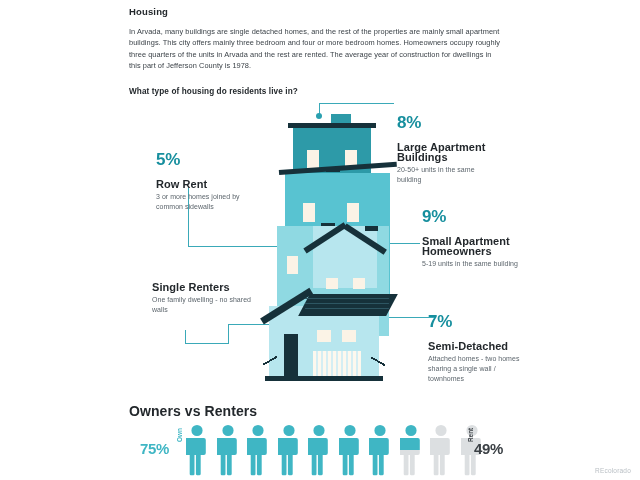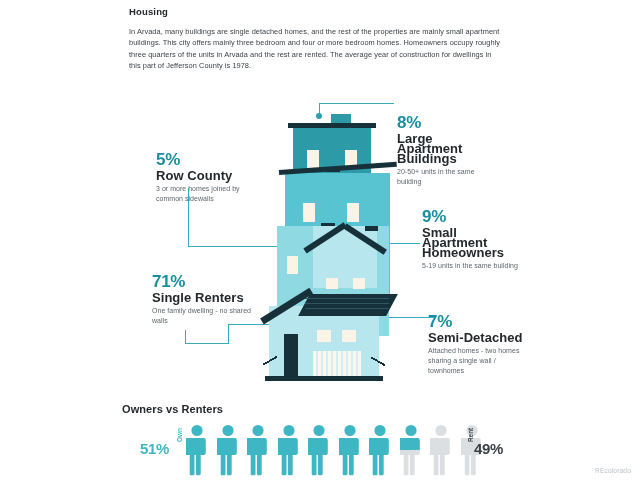--- a/index.html
+++ b/index.html
@@ -26,21 +26,21 @@
   .chart-title{
     position:absolute;left:129px;top:87px;font-size:8.2px;font-weight:bold;color:#23282c;letter-spacing:.1px;
   }
 
   
   .callout{position:absolute;}
   .callout .pct{
     font-size:17px;font-weight:bold;color:#178f9e;line-height:19px;letter-spacing:-.3px;
   }
   .callout .ttl{
-    font-size:13px;font-weight:bold;color:#23282c;line-height:10px;margin-top:2px;letter-spacing:.05px;
+    font-size:11px;font-weight:bold;color:#23282c;line-height:10px;margin-top:10px;letter-spacing:.05px;
   }
   .callout .dsc{
     font-size:7px;color:#5d666d;line-height:10px;margin-top:3px;letter-spacing:.03px;
   }
   .c-large{left:397px;top:113px;width:100px;}
   .c-row  {left:156px;top:150px;width:110px;}
   .c-small{left:422px;top:207px;width:100px;}
   .c-single{left:152px;top:272px;width:110px;}
   .c-semi {left:428px;top:312px;width:100px;}
 
@@ -49,21 +49,21 @@
   .cline{position:absolute;background:#3aa9b8;}
   .cdot{position:absolute;width:6px;height:6px;border-radius:50%;background:#2aa0b0;}
 
   
   .art{position:absolute;left:255px;top:108px;width:160px;height:275px;}
   .shape{position:absolute;}
   .win{position:absolute;background:#fbf3e6;}
   .dark{background:#16313a;}
 
   
-  .ovr-title{position:absolute;left:122px;top:403px;font-size:11px;font-weight:bold;color:#23282c;letter-spacing:.08px;}
+  .ovr-title{position:absolute;left:129px;top:403px;font-size:14px;font-weight:bold;color:#23282c;letter-spacing:.08px;}
   .ovr{position:absolute;left:129px;top:418px;width:390px;height:56px;}
   .pct-left{
     position:absolute;left:11px;top:22px;font-size:15px;font-weight:bold;color:#3fb6c4;letter-spacing:-.3px;
   }
   .lbl-own{
     position:absolute;left:47px;top:24px;font-size:6.4px;font-weight:bold;color:#3fb6c4;
     transform:rotate(-90deg);transform-origin:left top;white-space:nowrap;
   }
   .pct-right{
     position:absolute;left:345px;top:22px;font-size:15px;font-weight:bold;color:#3b4045;letter-spacing:-.3px;
@@ -82,20 +82,21 @@
 </head>
 <body>
 
 <div class="page">
 
   <div class="article">
     <h2>Housing</h2>
     <p>In Arvada, many buildings are single detached homes, and the rest of the properties are mainly small apartment buildings. This city offers mainly three bedroom and four or more bedroom homes. Homeowners occupy roughly three quarters of the units in Arvada and the rest are rented. The average year of construction for dwellings in this part of Jefferson County is 1978.</p>
   </div>
 
+  <div class="chart-title">What type of housing do residents live in?</div>
 
   <div class="conn">
     <div class="cline" style="left:319px;top:103px;width:75px;height:1px;"></div>
     <div class="cline" style="left:319px;top:103px;width:1px;height:13px;"></div>
     <div class="cdot" style="left:316px;top:113px;"></div>
   </div>
   <div class="conn">
     <div class="cline" style="left:188px;top:188px;width:1px;height:59px;"></div>
     <div class="cline" style="left:188px;top:246px;width:92px;height:1px;"></div>
     <div class="cdot" style="left:277px;top:244px;"></div>
@@ -166,45 +167,44 @@
   </div>
 
   <div class="callout c-large">
     <div class="pct">8%</div>
     <div class="ttl">Large Apartment Buildings</div>
     <div class="dsc">20-50+ units in the same building</div>
   </div>
 
   <div class="callout c-row">
     <div class="pct">5%</div>
-    <div class="ttl">Row County</div>
+    <div class="ttl">Row Rent</div>
     <div class="dsc">3 or more homes joined by common sidewalls</div>
   </div>
 
   <div class="callout c-small">
     <div class="pct">9%</div>
     <div class="ttl">Small Apartment Homeowners</div>
     <div class="dsc">5-19 units in the same building</div>
   </div>
 
   <div class="callout c-single">
-    <div class="pct">71%</div>
     <div class="ttl">Single Renters</div>
     <div class="dsc">One family dwelling - no shared walls</div>
   </div>
 
   <div class="callout c-semi">
     <div class="pct">7%</div>
     <div class="ttl">Semi-Detached</div>
     <div class="dsc">Attached homes - two homes sharing a single wall / townhomes</div>
   </div>
 
   <div class="ovr-title">Owners vs Renters</div>
   <div class="ovr">
-    <div class="pct-left">51%</div>
+    <div class="pct-left">75%</div>
     <div class="lbl-own">Own</div>
     <div class="people" id="people-row">
         <div class="person" style="left: 0px;"><svg viewBox="0 0 22 52" width="22" height="52" aria-hidden="true">
             <defs>
               <clipPath id="pc0">
                 <circle cx="11" cy="6.5" r="5.6"></circle>
                 <path d="M4.2 14 h13.6 a2 2 0 0 1 2 2 v13 a2 2 0 0 1 -2 2 h-3.1 v19 a1.2 1.2 0 0 1 -1.2 1.2 h-2.4 a1.2 1.2 0 0 1 -1.2 -1.2 v-19 h-1.4 v19 a1.2 1.2 0 0 1 -1.2 1.2 h-2.4 a1.2 1.2 0 0 1 -1.2 -1.2 v-19 h-3.1 a2 2 0 0 1 -2 -2 v-13 a2 2 0 0 1 2 -2 z"></path>
               </clipPath>
             </defs>
             <foreignObject x="0" y="0" width="22" height="52" clip-path="url(#pc0)"><div xmlns="http://www.w3.org/1999/xhtml" style="width:22px;height:52px;background:#3fb6c4;"></div></foreignObject>

